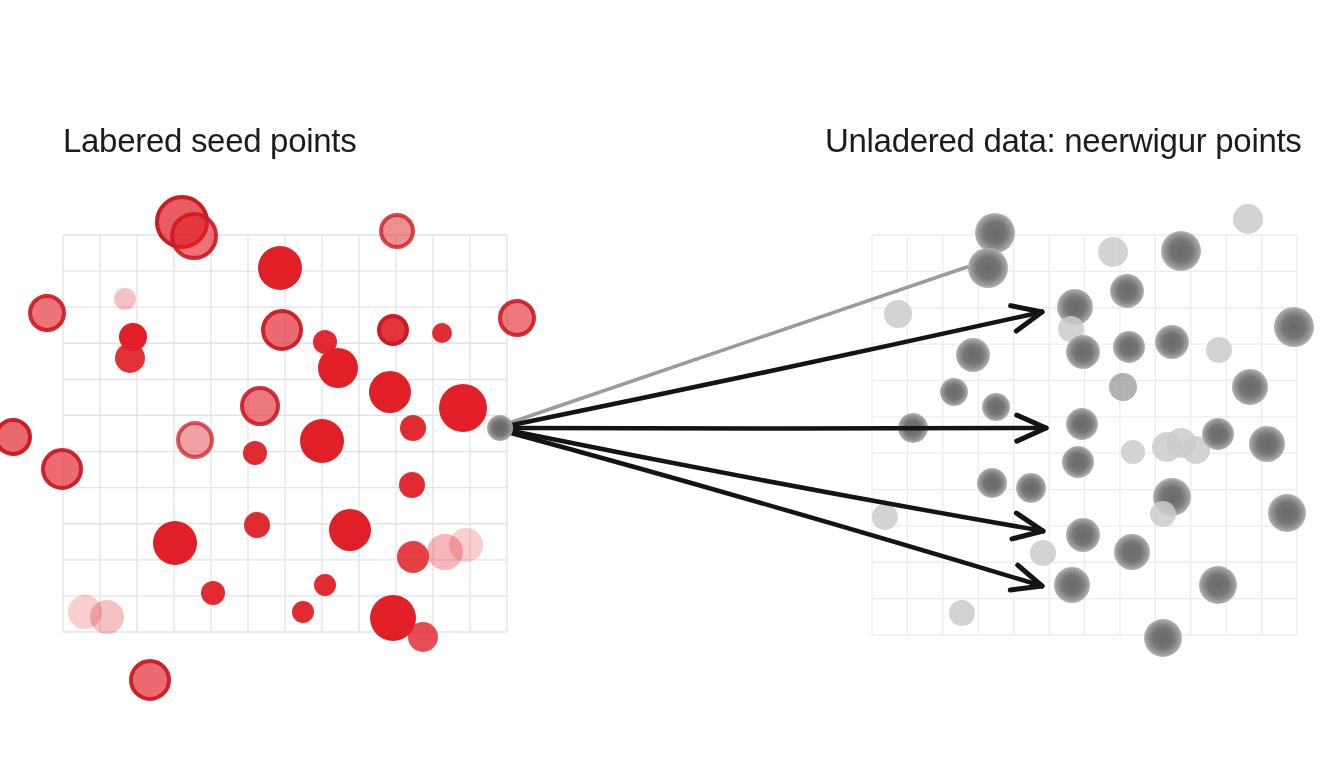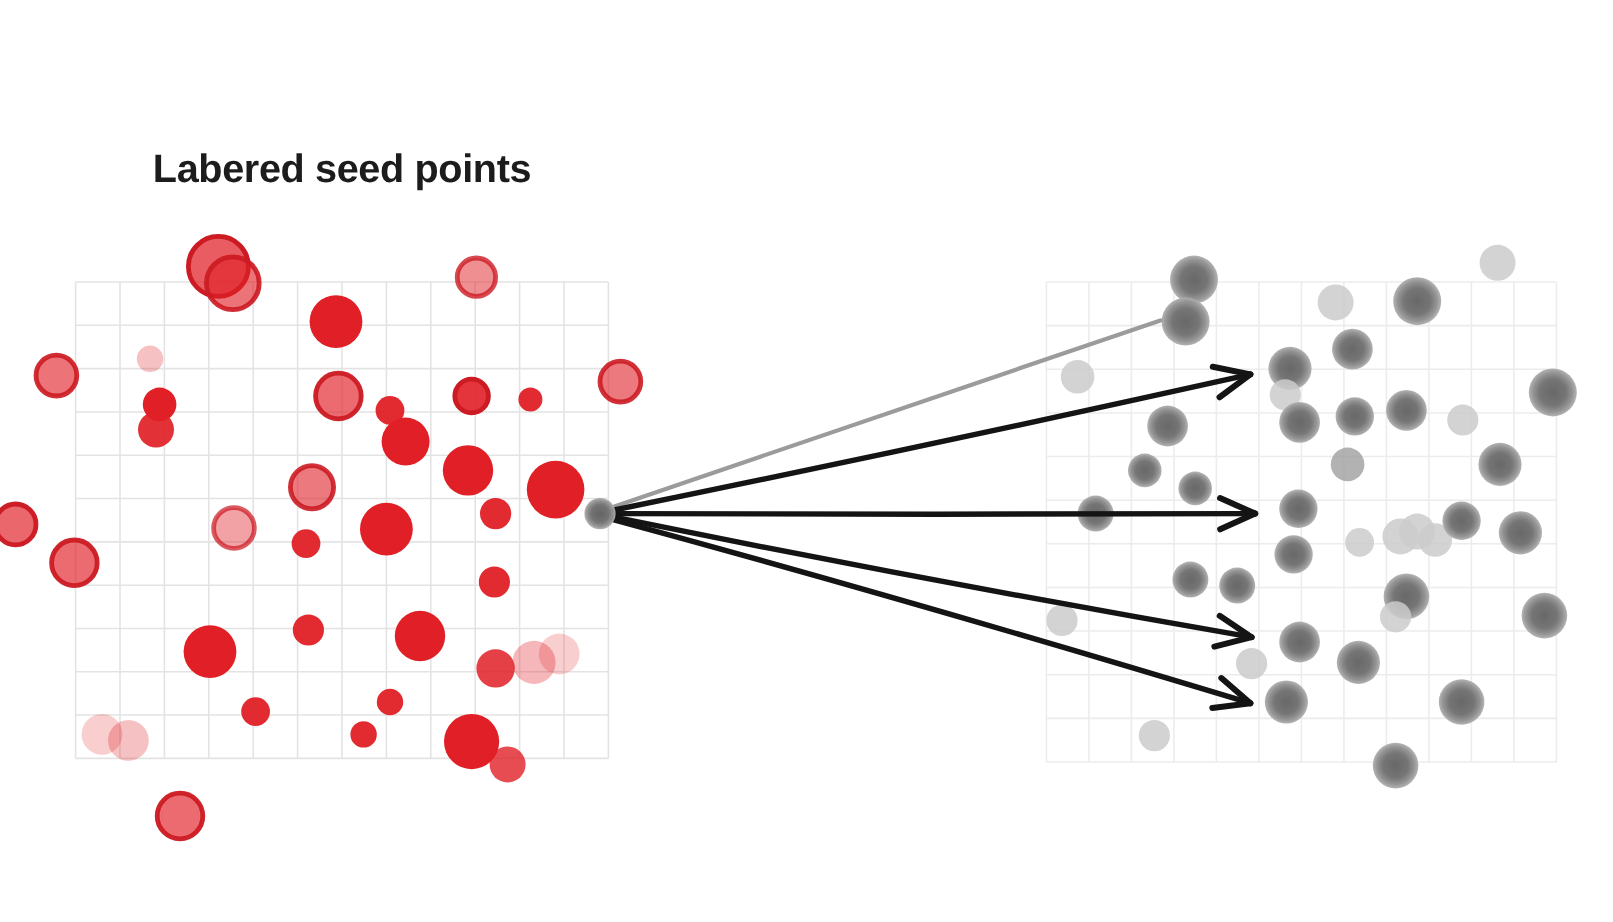--- a/index.html
+++ b/index.html
@@ -1,29 +1,30 @@
 <!DOCTYPE html>
 <html><head>
 <meta charset="utf-8">
 <style>
   html,body{margin:0;padding:0;background:#ffffff;}
   body{width:1344px;height:768px;overflow:hidden;position:relative;
        font-family:"Liberation Sans","DejaVu Sans",sans-serif;}
   .canvas{position:absolute;inset:0;width:1344px;height:768px;background:#ffffff;}
-  .panel-title{position:absolute;top:122px;font-size:33px;font-weight:700;
-       color:#1c1c1c;text-align:center;letter-spacing:-0.3px;white-space:nowrap;}
+  .panel-title{position:absolute;top:122px;font-size:33px;font-weight:400;
+       color:#1c1c1c;letter-spacing:-0.3px;white-space:nowrap;}
   .panel-title.left{left:63px;width:444px;}
   .panel-title.right{left:825px;width:510px;}
   svg{position:absolute;left:0;top:0;}
 </style>
 </head>
 <body>
 
 <div class="canvas">
   <div class="panel-title left">Labered seed points</div>
+  <div class="panel-title right">Unladered data: neerwigur points</div>
   <svg id="scene" width="1344" height="768" viewBox="0 0 1344 768">
     <defs>
       <radialGradient id="gdark" cx="50%" cy="50%" r="50%">
         <stop offset="0%" stop-color="#606060"></stop>
         <stop offset="55%" stop-color="#6e6e6e"></stop>
         <stop offset="82%" stop-color="#8f8f8f"></stop>
         <stop offset="100%" stop-color="#b0b0b0"></stop>
       </radialGradient>
     </defs>
     <g id="g-left-grid">

